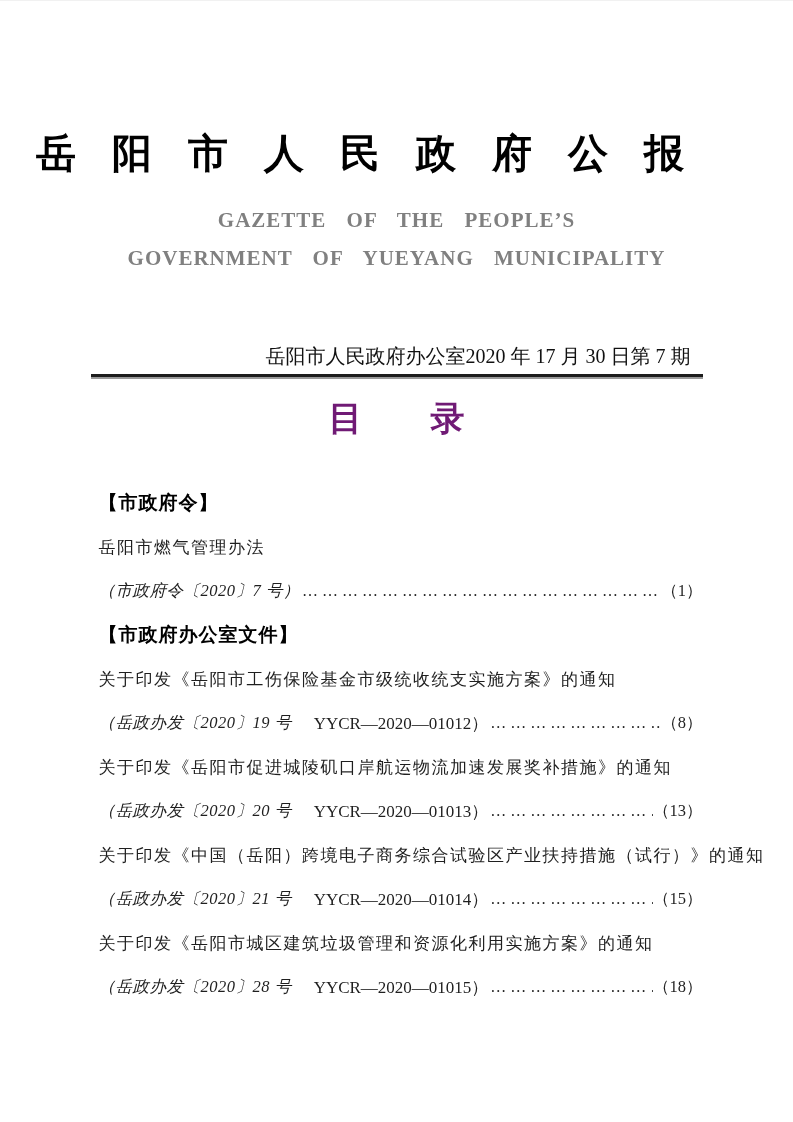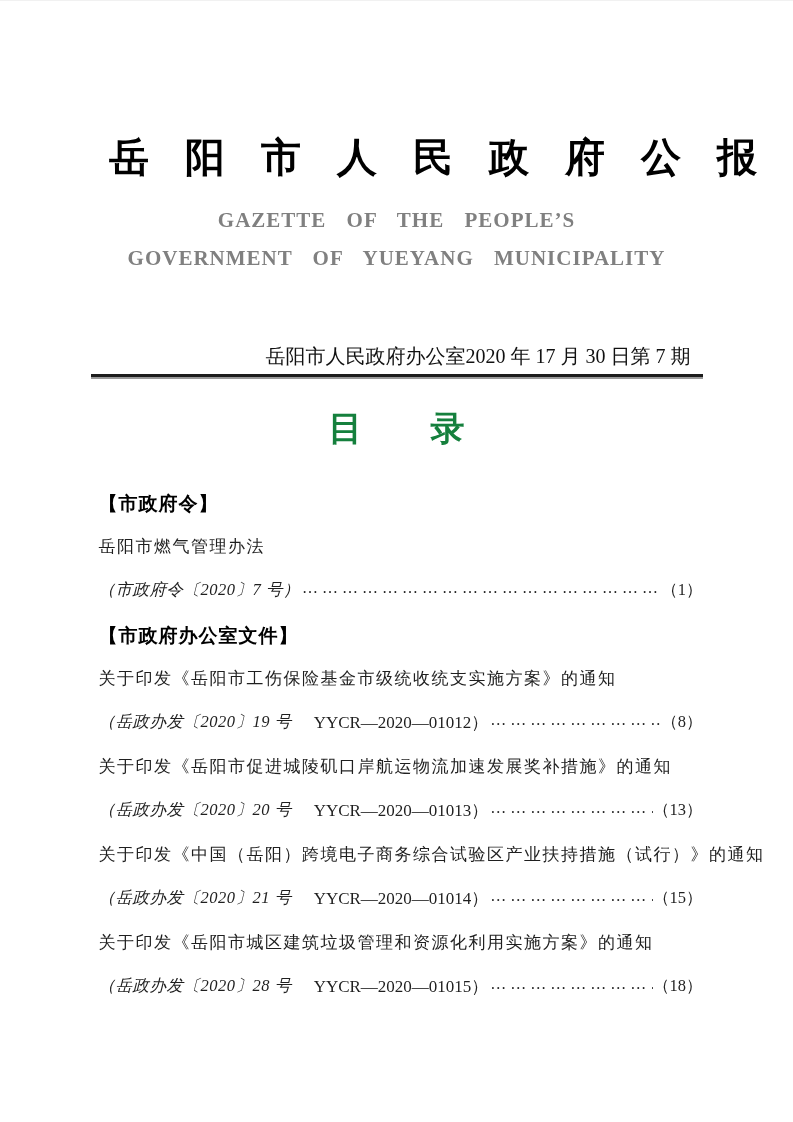--- a/index.html
+++ b/index.html
@@ -15,25 +15,25 @@
   }
   .page { width: 793px; height: 1122px; }
 
   
   .masthead-title {
     margin-top: 128px;
     line-height: 56px;
     font-size: 40px;
     font-weight: bold;
     color: #000000;
-    text-align: right;
+    text-align: left;
     letter-spacing: 36px;
     text-indent: 36px;
     white-space: nowrap;
-    font-family: Liberation Sans, sans-serif;
+    font-family: Liberation Mono, monospace;
   }
   .masthead-subtitle {
     margin-top: 16px;
     text-align: center;
     font-size: 21px;
     font-weight: bold;
     line-height: 38px;
     color: #808080;
     letter-spacing: 1px;
     word-spacing: 14px;
@@ -62,38 +62,38 @@
   .double-rule {
     width: 612px;
     margin: 5px auto 0 auto;
     height: 2px;
     border-top: 3px solid #1c1c1c;
     border-bottom: 2px solid #999999;
   }
 
   
   .toc-heading {
-    margin-top: 28px;
+    margin-top: 18px;
     text-align: center;
     font-size: 34px;
     line-height: 44px;
     font-weight: bold;
-    color: #15803d;
+    color: #701a75;
     font-family: "Liberation Serif", "DejaVu Serif", serif;
   }
 
   
   .toc {
     width: 612px;
     margin: 40px auto 0 auto;
   }
   .toc-row {
     height: 44px;
     display: flex;
-    align-items: flex-start;
+    align-items: center;
     padding-left: 8px;
     white-space: nowrap;
   }
   .section-header {
     font-family: "Liberation Sans", "DejaVu Sans", sans-serif;
     font-size: 19px;
     font-weight: bold;
     color: #000000;
     letter-spacing: 1px;
   }

